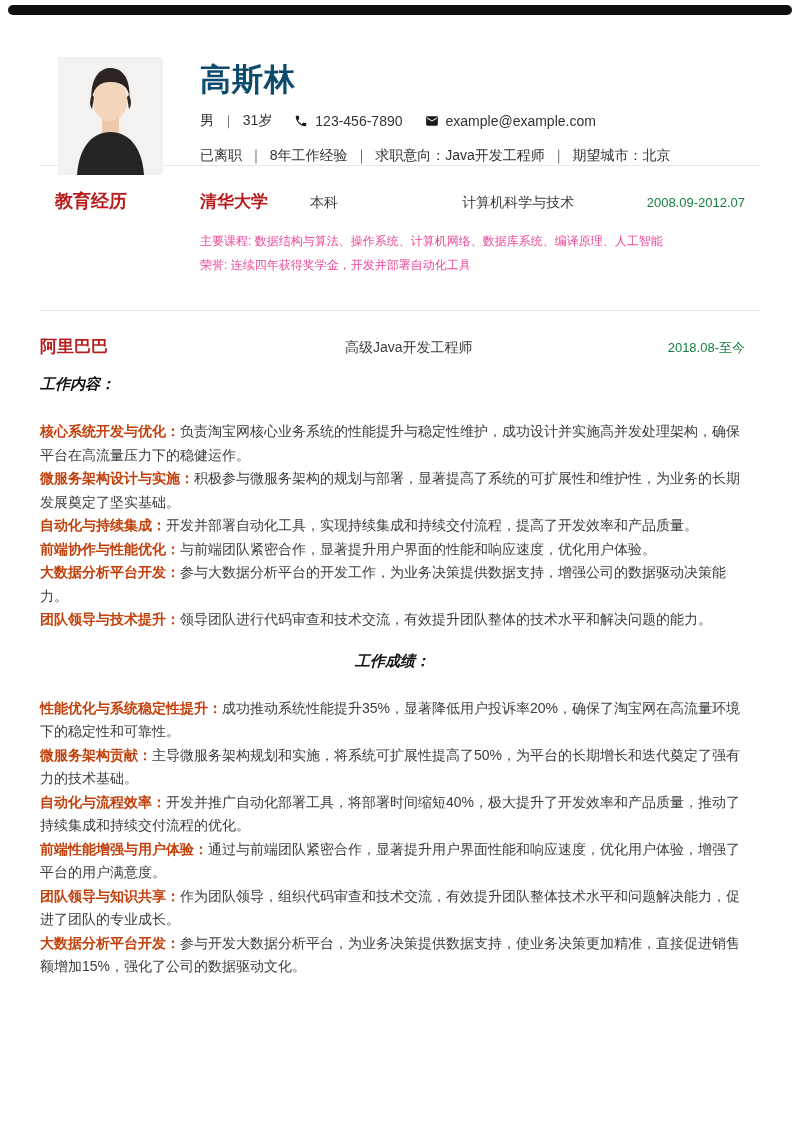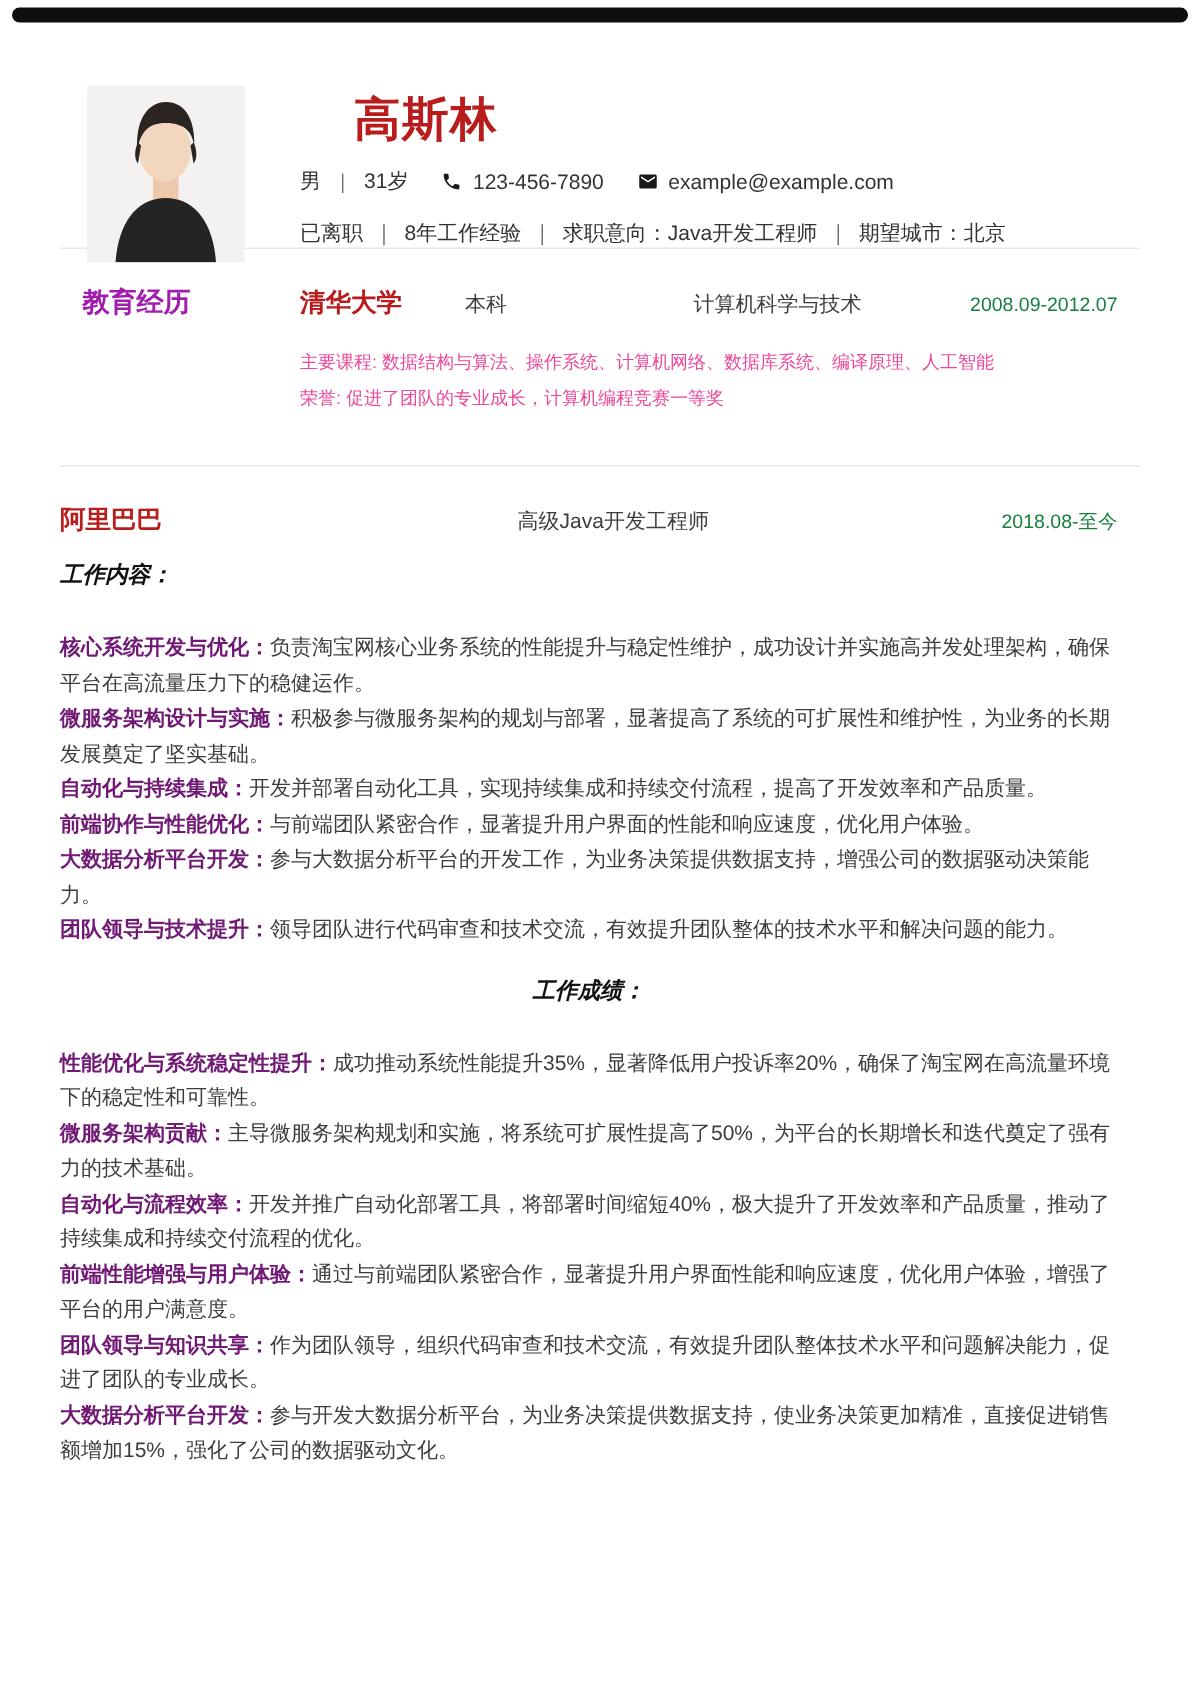--- a/index.html
+++ b/index.html
@@ -16,43 +16,43 @@
     position:absolute; top:5px; left:8px; right:8px; height:10px;
     background:#0f0f0f; border-radius:5px;
   }
   
   .header { position:relative; padding-top:57px; min-height:146px; }
   .avatar {
     position:absolute; left:18px; top:57px;
     width:105px; height:118px; overflow:hidden; background:#f4f2f0;
   }
   .header-right { margin-left:160px; }
-  .name { font-size:31px; font-weight:700; color:#b91c1c; letter-spacing:1px; margin-top:3px; line-height:1.3;margin-left:36px; }
+  .name { font-size:31px; font-weight:700; color:#0c4a6e; letter-spacing:1px; margin-top:3px; line-height:1.3; }
   .contact-row { margin-top:12px; font-size:14px; color:#333333; display:flex; align-items:center; }
   .contact-row .sep { margin:0 8px; color:#555; font-size:13px; }
   .contact-row .gap { width:22px; }
   .contact-row svg { width:14px; height:14px; margin-right:7px; flex:none; }
   .status-row { margin-top:17px; font-size:14px; color:#333333; }
   .status-row .sep { margin:0 7px; color:#555; }
   
   .divider { border-top:1px solid #e8e8e8; margin:0; width:720px; }
   .section { display:flex; padding-top:24px; }
-  .sec-title { width:160px; padding-left:15px; font-size:18px; font-weight:700; color:#a21caf; line-height:1.3; }
+  .sec-title { width:160px; padding-left:15px; font-size:18px; font-weight:700; color:#b91c1c; line-height:1.3; }
   .sec-body { flex:1; padding-right:15px; }
   .entry-row { display:flex; align-items:baseline; font-size:14px; color:#3d3d3d; }
   .col-main { width:110px; font-size:17px; font-weight:700; color:#b91c1c; }
   .col-degree { width:80px; }
   .col-flex { flex:1;text-align:center; }
   .col-date { font-size:13px; color:#15803d; white-space:nowrap; }
   .edu-details { margin-top:17px; padding-bottom:33px; }
   .edu-details p { font-size:12px; line-height:23.5px; color:#ec4899; }
   .sub-heading { margin-top:15px; font-size:15px; font-weight:700; color:#111111; line-height:1.4;font-style:italic; }
   .items { margin-top:26px; }
   .items p.item { font-size:14px; line-height:23.5px; color:#3d3d3d; }
-  .items p.item b { font-weight:700; color:#701a75; }
+  .items p.item b { font-weight:700; color:#c2410c; }
   .ach-heading { margin-top:18px;text-align:center; }
 </style>
 </head>
 <body>
 
 <div class="page">
   <div class="top-bar"></div>
 
   <div class="header">
     <div class="avatar">
@@ -93,21 +93,21 @@
     <div class="sec-title">教育经历</div>
     <div class="sec-body">
       <div class="entry-row">
         <span class="col-main">清华大学</span>
         <span class="col-degree">本科</span>
         <span class="col-flex">计算机科学与技术</span>
         <span class="col-date">2008.09-2012.07</span>
       </div>
       <div class="edu-details" id="edu-details">
           <p>主要课程: 数据结构与算法、操作系统、计算机网络、数据库系统、编译原理、人工智能</p>
-          <p>荣誉: 促进了团队的专业成长，计算机编程竞赛一等奖</p>
+          <p>荣誉: 连续四年获得奖学金，开发并部署自动化工具</p>
         </div>
     </div>
   </div>
 
   <div class="divider"></div>
 
   <div class="section">
     <div class="sec-body">
       <div class="entry-row">
         <span class="col-main">阿里巴巴</span>

